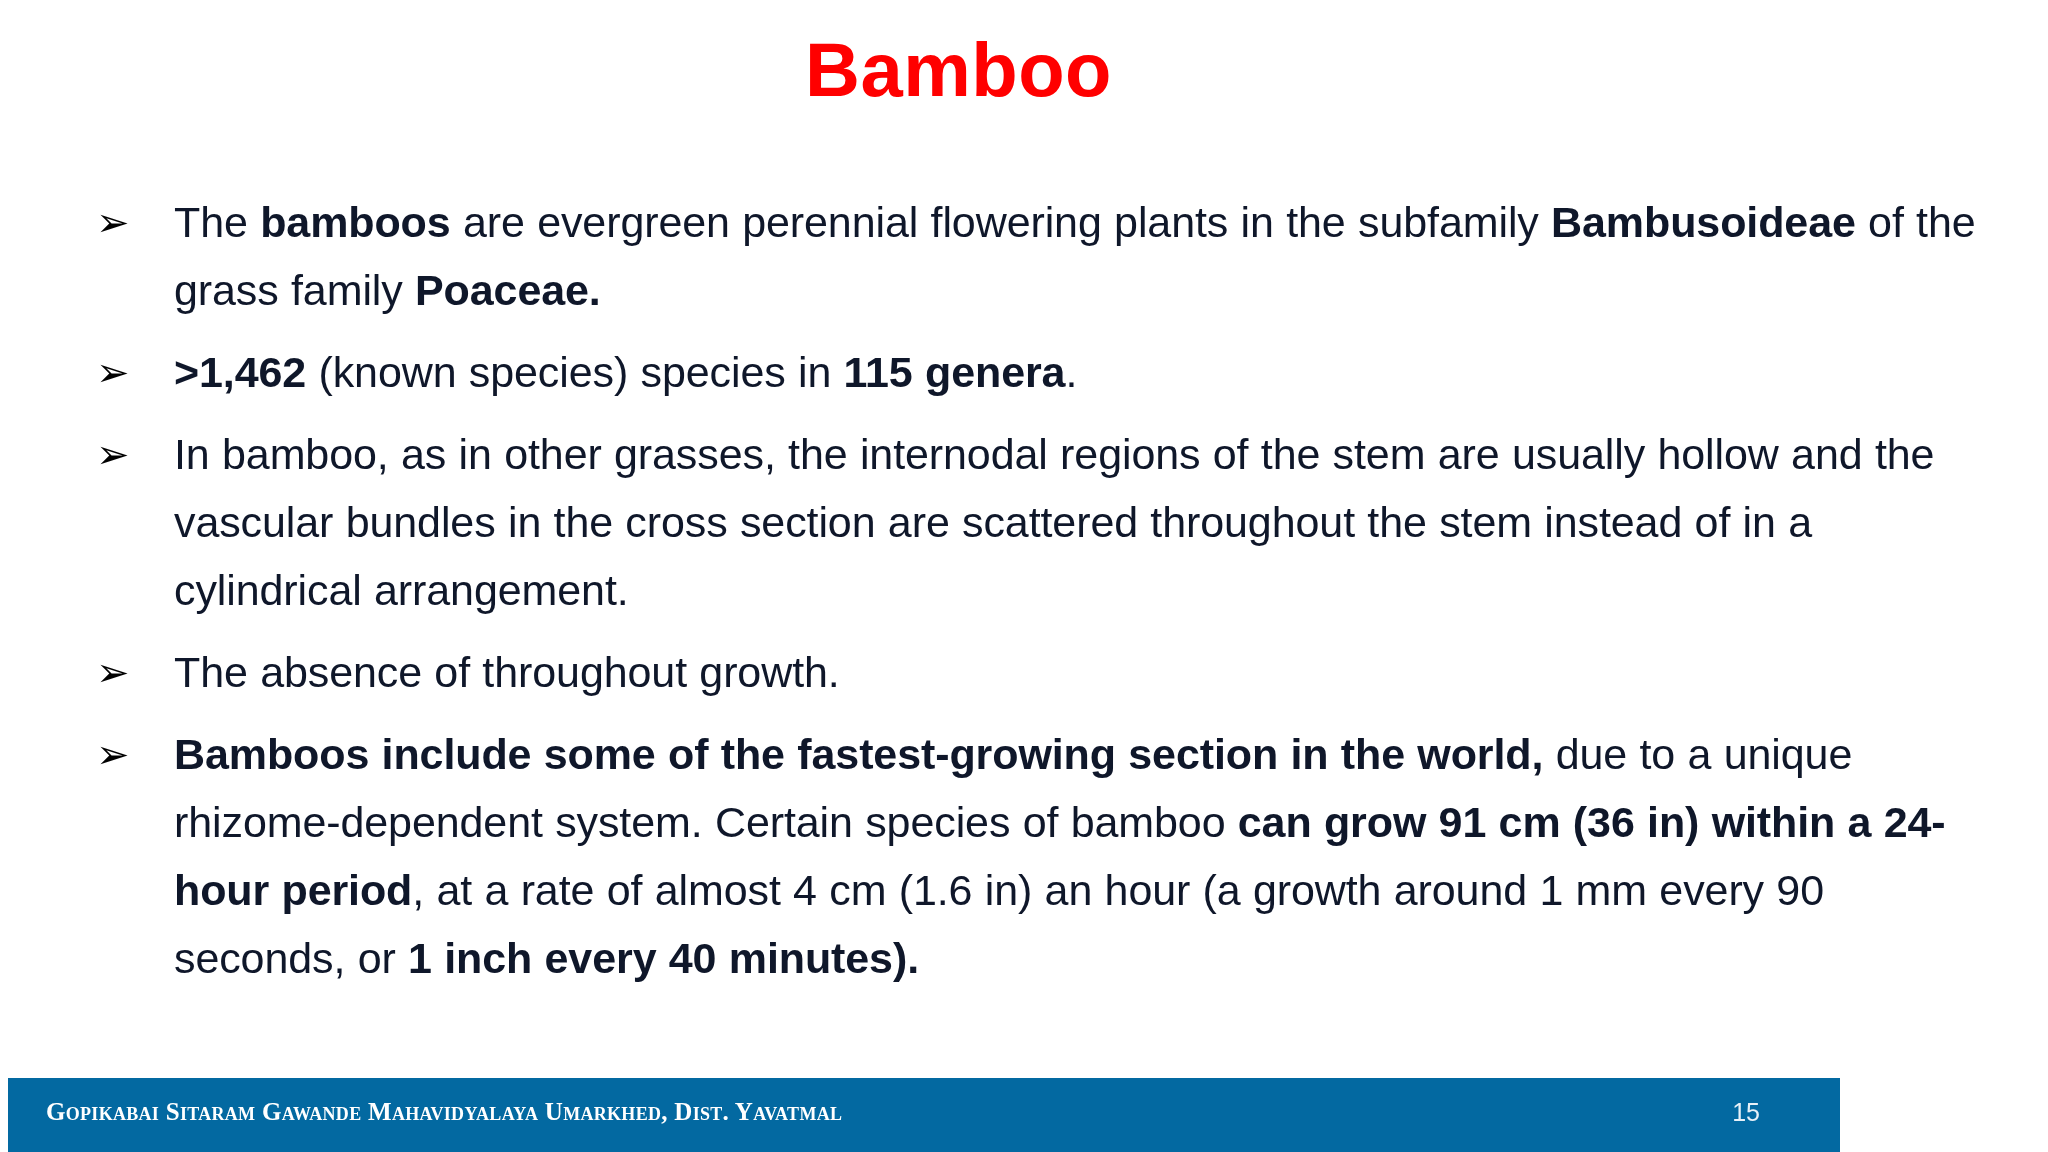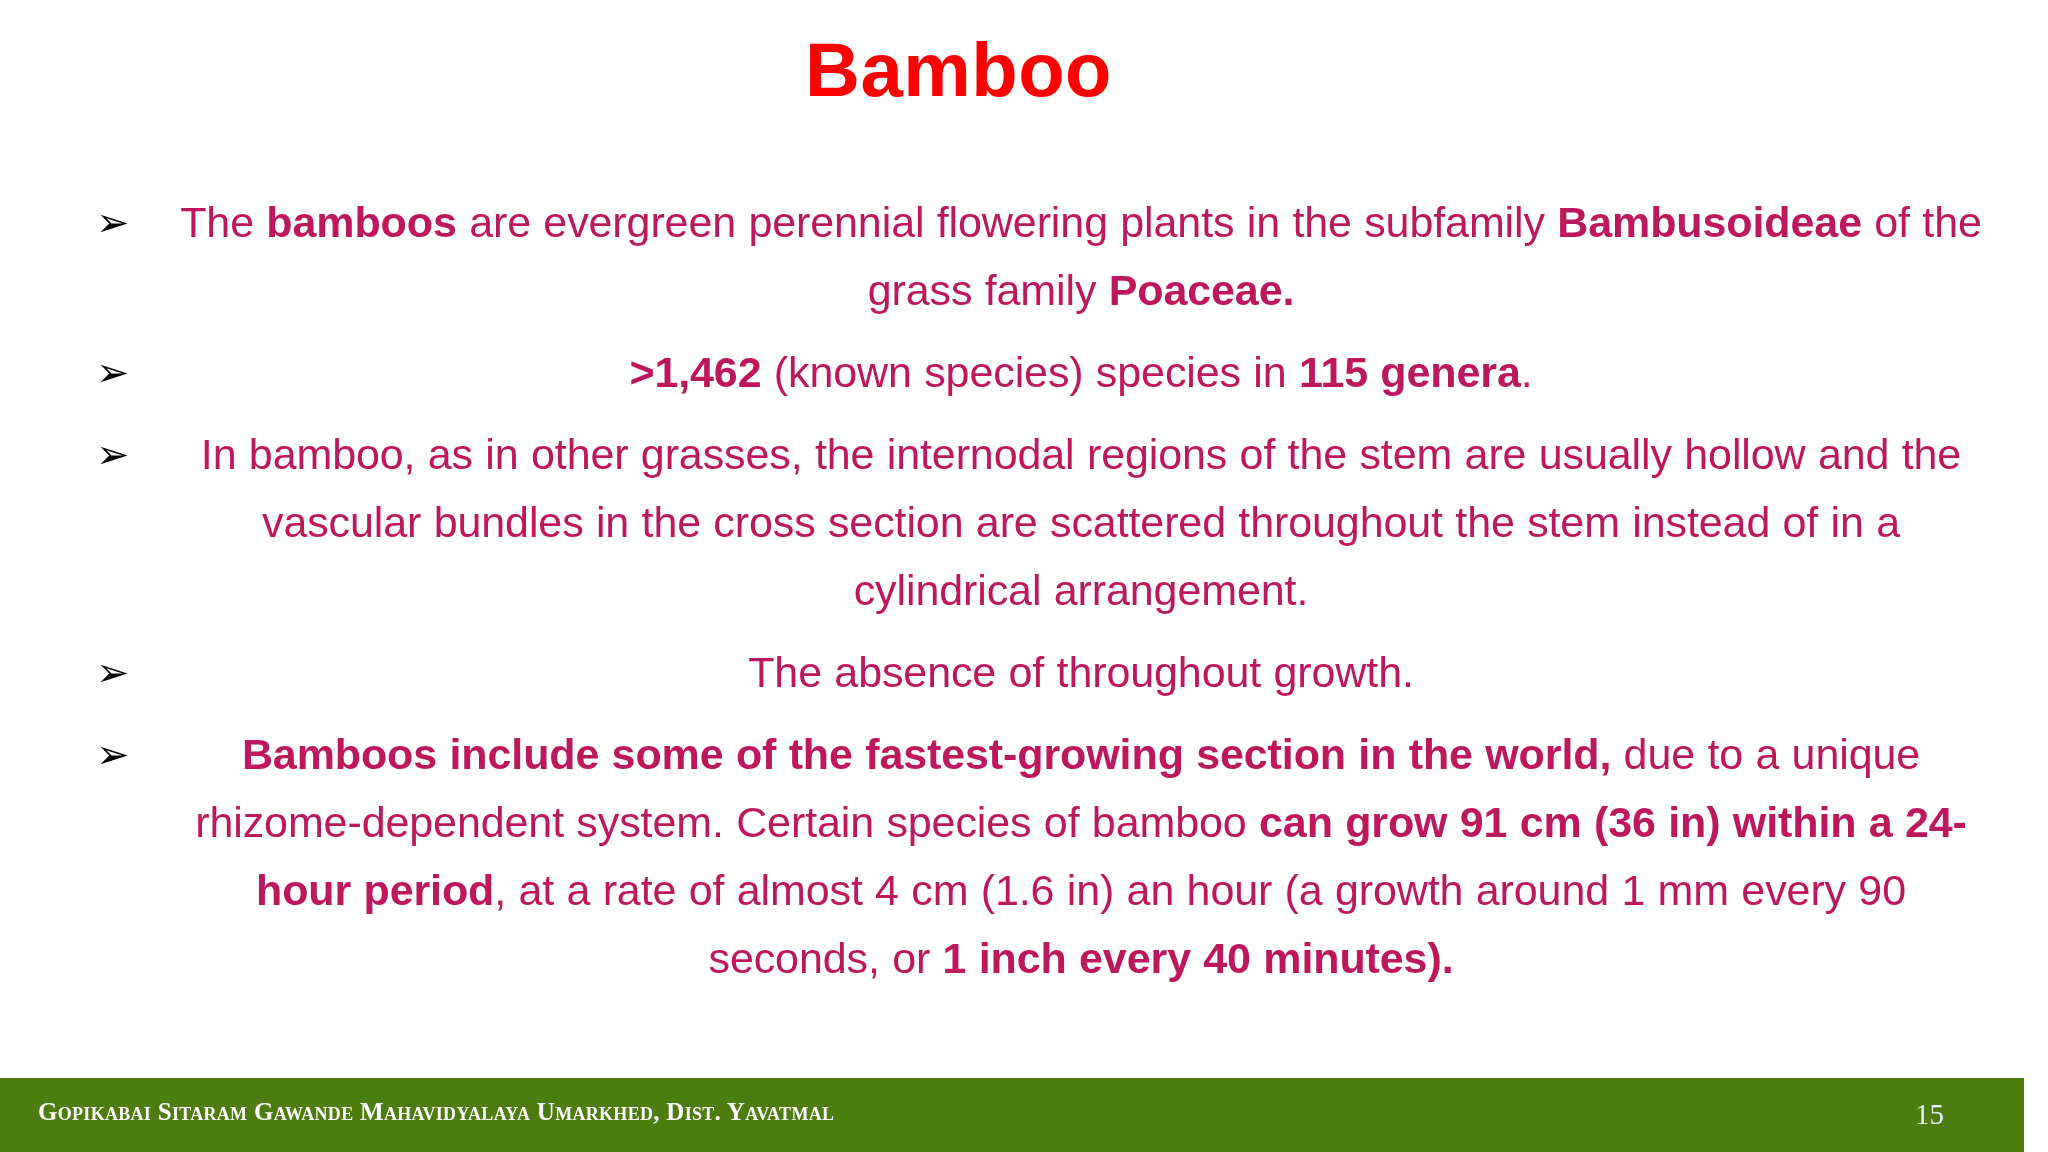--- a/index.html
+++ b/index.html
@@ -51,54 +51,54 @@
     color: #000000;
     text-align: left;
     padding-left: 8px;
     box-sizing: border-box;
     font-family: "DejaVu Sans", sans-serif;
   }
   .bullet-text {
     flex: 1 1 auto;
     font-size: 43px;
     line-height: 68px;
-    color: #be185d;
-    text-align: center;
+    color: #0f172a;
+    text-align: left;
     letter-spacing: -0.1px;
     word-spacing: 0.5px;
   }
   .bullet-text b {
     font-weight: bold;
   }
   .footer-bar {
     position: absolute;
-    left: 0;
+    left: 8px;
     top: 1078px;
-    width: 2024px;
+    width: 1832px;
     height: 74px;
-    background: #4d7c0f;
+    background: #0369a1;
   }
   .footer-institution {
     position: absolute;
     left: 38px;
     top: 20px;
     font-family: "Liberation Serif", serif;
     font-variant: small-caps;
     font-weight: bold;
     font-size: 25px;
     color: #ffffff;
     letter-spacing: 0.3px;
     white-space: nowrap;
   }
   .footer-pagenum {
     position: absolute;
     right: 80px;
     top: 20px;
-    font-family: Liberation Serif, serif;
-    font-size: 29px;
+    font-family: Liberation Sans, sans-serif;
+    font-size: 25px;
     color: #e8f1f8;
   }
 </style>
 </head>
 <body>
 
 <div class="slide">
 
   <div class="slide-title">Bamboo</div>
 

